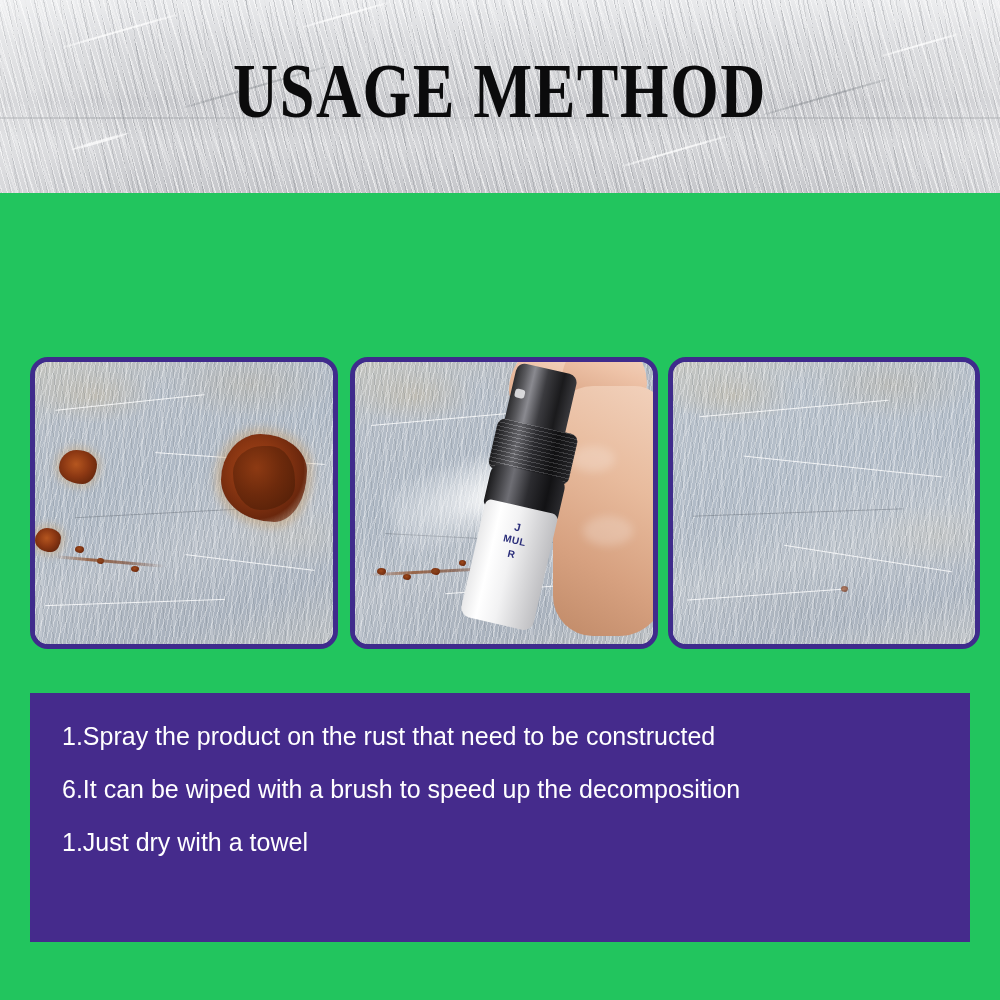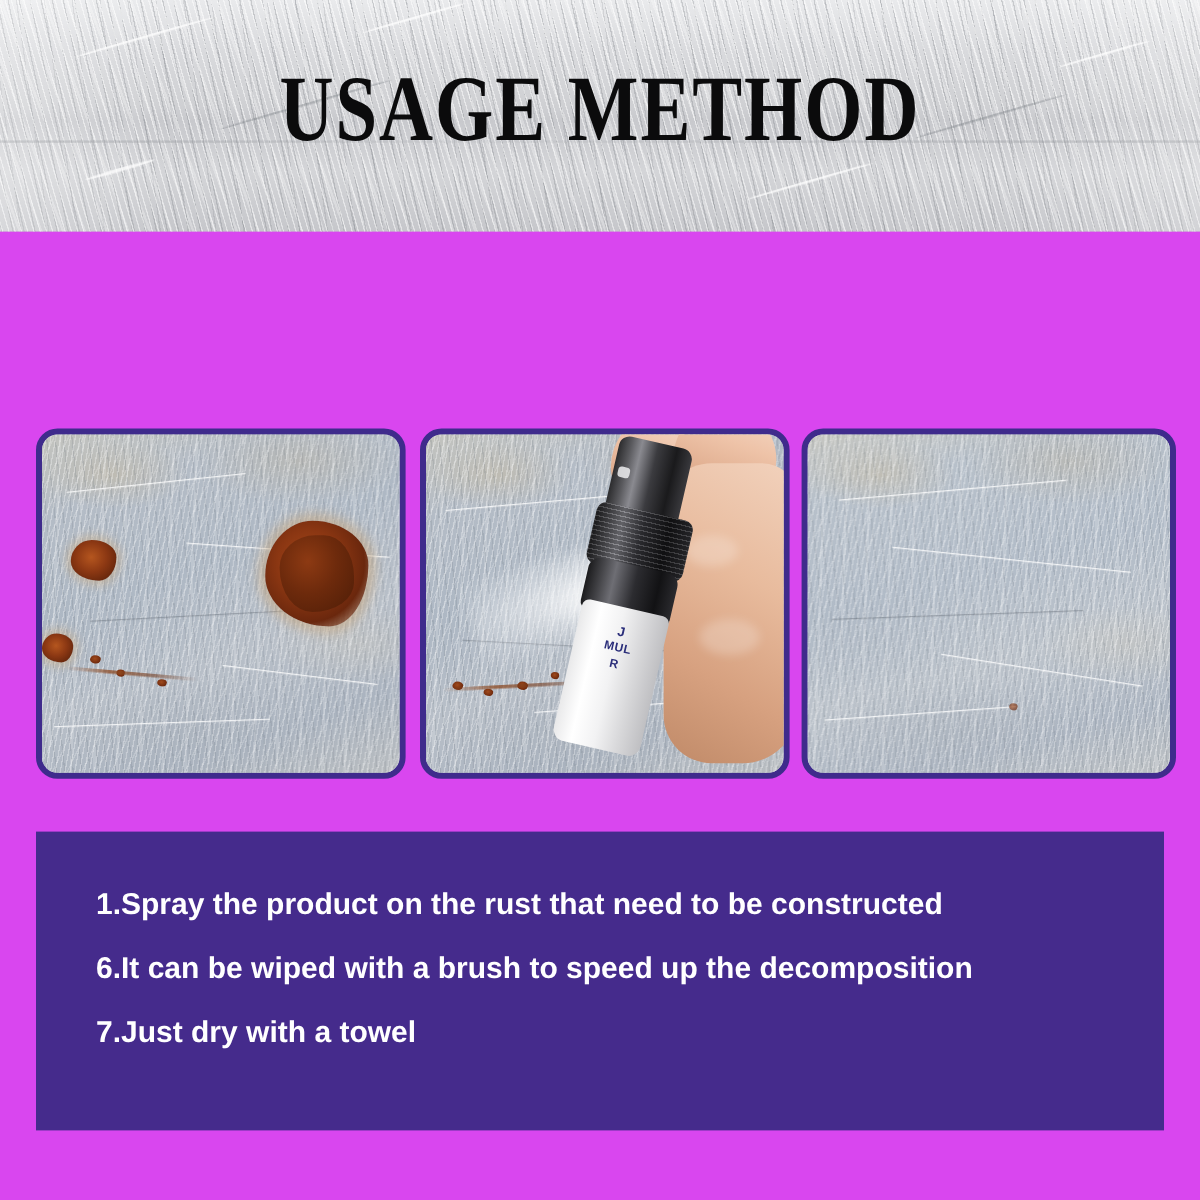--- a/index.html
+++ b/index.html
@@ -1,20 +1,20 @@
 <!DOCTYPE html>
 <html><head>
 <meta charset="utf-8">
 <style>
   html,body{margin:0;padding:0;}
   body{
     width:1000px;height:1000px;overflow:hidden;background:#ffffff;
     font-family:"Liberation Sans",sans-serif;
   }
-  .page{position:relative;width:1000px;height:1000px;background:#d946ef;}
+  .page{position:relative;width:1000px;height:1000px;background:#22c55e;}
 
   
   .header{
     position:absolute;left:0;top:0;width:1000px;height:193px;overflow:hidden;
     background:
       linear-gradient(180deg,#e9eaec 0%,#d9dadd 22%,#cfd0d3 46%,#c8c9cd 52%,#d4d5d8 74%,#c6c7cb 100%);
   }
   .header .brush{
     position:absolute;inset:-10% -5%;
     background-image:
@@ -180,21 +180,21 @@
     position:absolute;left:0;right:0;top:14px;text-align:center;color:#2b2e7a;
     font-family:"Liberation Sans",sans-serif;font-weight:700;font-size:11px;line-height:14px;letter-spacing:.5px;
   }
   .body .lbl .sm{font-size:10px;}
 
   
   .instructions{
     position:absolute;left:30px;top:693px;width:940px;height:249px;
     background:#452b8c;
   }
-  .instructions ol{list-style:none;margin:18px;padding:30px 0 0 32px;font-weight:bold;}
+  .instructions ol{list-style:none;margin:0;padding:30px 0 0 32px;}
   .instructions li{
     color:#ffffff;font-family:"Liberation Sans",sans-serif;
     font-size:25px;line-height:26px;margin-bottom:27px;white-space:nowrap;
   }
 </style>
 </head>
 <body>
 
 <div class="page">
 
@@ -299,17 +299,17 @@
         <div class="rust fleck" style="left:168px;top:224px;width:7px;height:6px;opacity:.65;"></div>
       </div>
     </div>
 
   </div>
 
   <div class="instructions">
     <ol>
       <li>1.Spray the product on the rust that need to be constructed</li>
       <li>6.It can be wiped with a brush to speed up the decomposition</li>
-      <li>7.Just dry with a towel</li>
+      <li>1.Just dry with a towel</li>
     </ol>
   </div>
 
 </div>
 
 </body></html>

